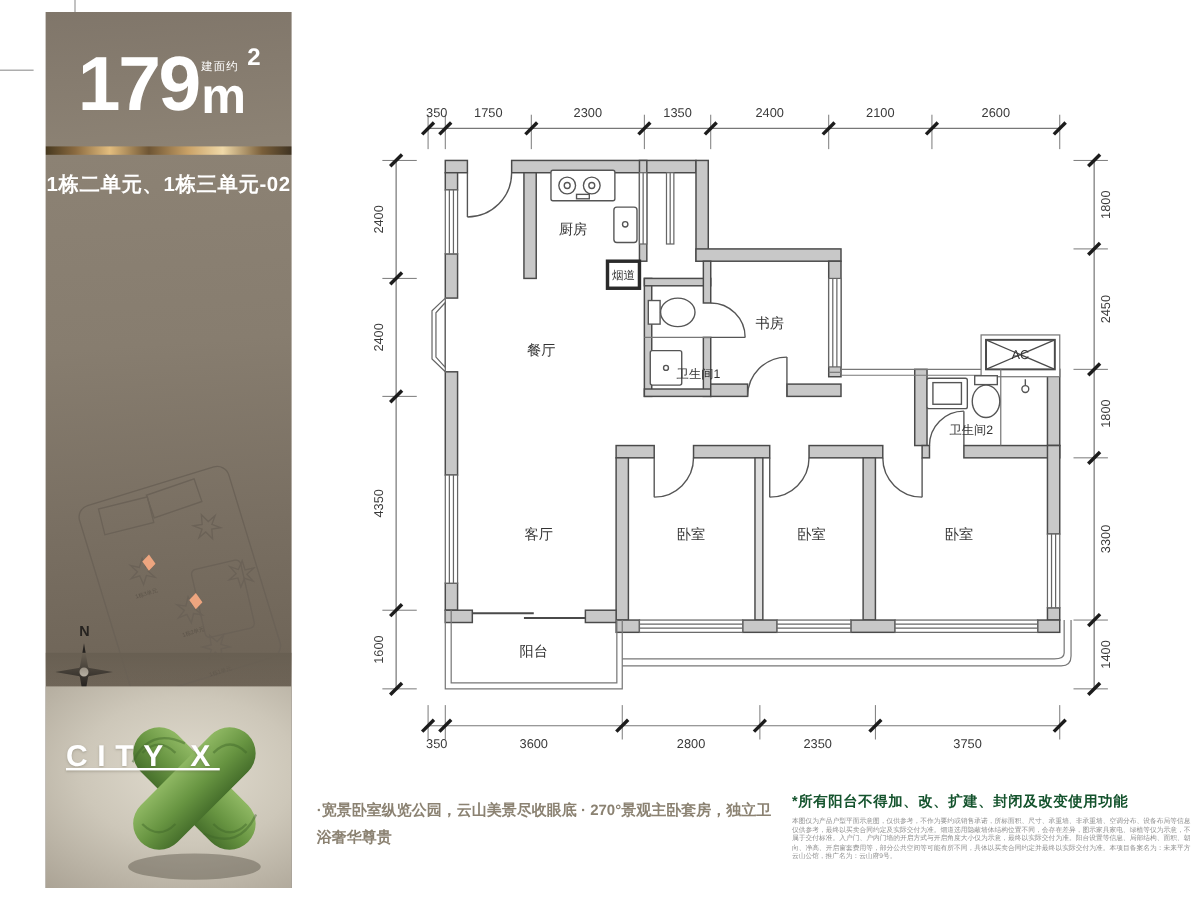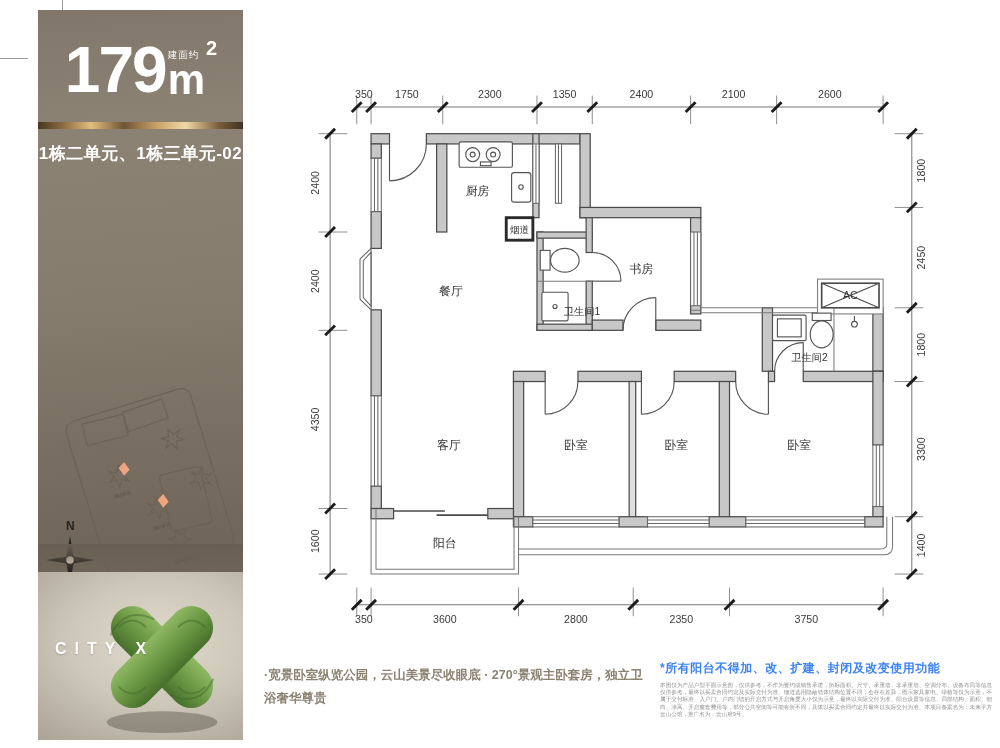--- a/index.html
+++ b/index.html
@@ -25,30 +25,30 @@
     font-size:17px;font-weight:700;letter-spacing:0.5px;}
   #siteplan{position:absolute;left:8px;top:368px;}
   #compassN{font-size:12px;fill:#262320;font-weight:700;}
   .siteCaption{font-size:8px;fill:#564e44;}
   .bldLabel{font-size:4.6px;fill:#5d554a;}
   
   #photo{position:absolute;left:0;bottom:0;width:100%;height:168px;
     background:radial-gradient(95% 80% at 58% 42%,#e0dbce 0%,#cdc7b9 46%,#a79f91 100%);}
   #photo::before{content:"";position:absolute;left:0;top:-28px;width:100%;height:28px;
     background:linear-gradient(180deg,#685f52 0%,rgba(104,95,82,0) 100%);}
-  #cityx{position:absolute;left:17px;top:68px;color:#fff;font-size:16px;font-weight:700;
-    letter-spacing:8px;z-index:3;text-shadow:0 1px 2px rgba(90,85,70,.35);}
+  #cityx{position:absolute;left:17px;top:44px;color:#fff;font-size:25px;font-weight:700;
+    letter-spacing:8px;z-index:3;text-shadow:0 1px 2px rgba(90,85,70,.35);text-decoration:underline;}
   #sculpt{position:absolute;right:2px;top:6px;z-index:2;}
   
   #plan{position:absolute;left:283px;top:68px;width:680px;height:582px;}
   
   #selling{position:absolute;left:264px;top:664px;width:390px;color:#8b8272;
     font-size:12.5px;font-weight:700;line-height:23px;}
   #disc{position:absolute;left:660px;top:660px;width:332px;}
-  #discTitle{font-size:12px;font-weight:700;color:#3b82f6;letter-spacing:0.5px;}
+  #discTitle{font-size:12px;font-weight:700;color:#14532d;letter-spacing:0.5px;}
   #discBody{margin-top:5px;font-size:5.6px;line-height:7.2px;color:#8f8f8f;text-align:justify;}
 </style>
 </head>
 <body>
 
 <div id="page">
 
   <div class="cropv"></div>
   <div class="croph"></div>
 

